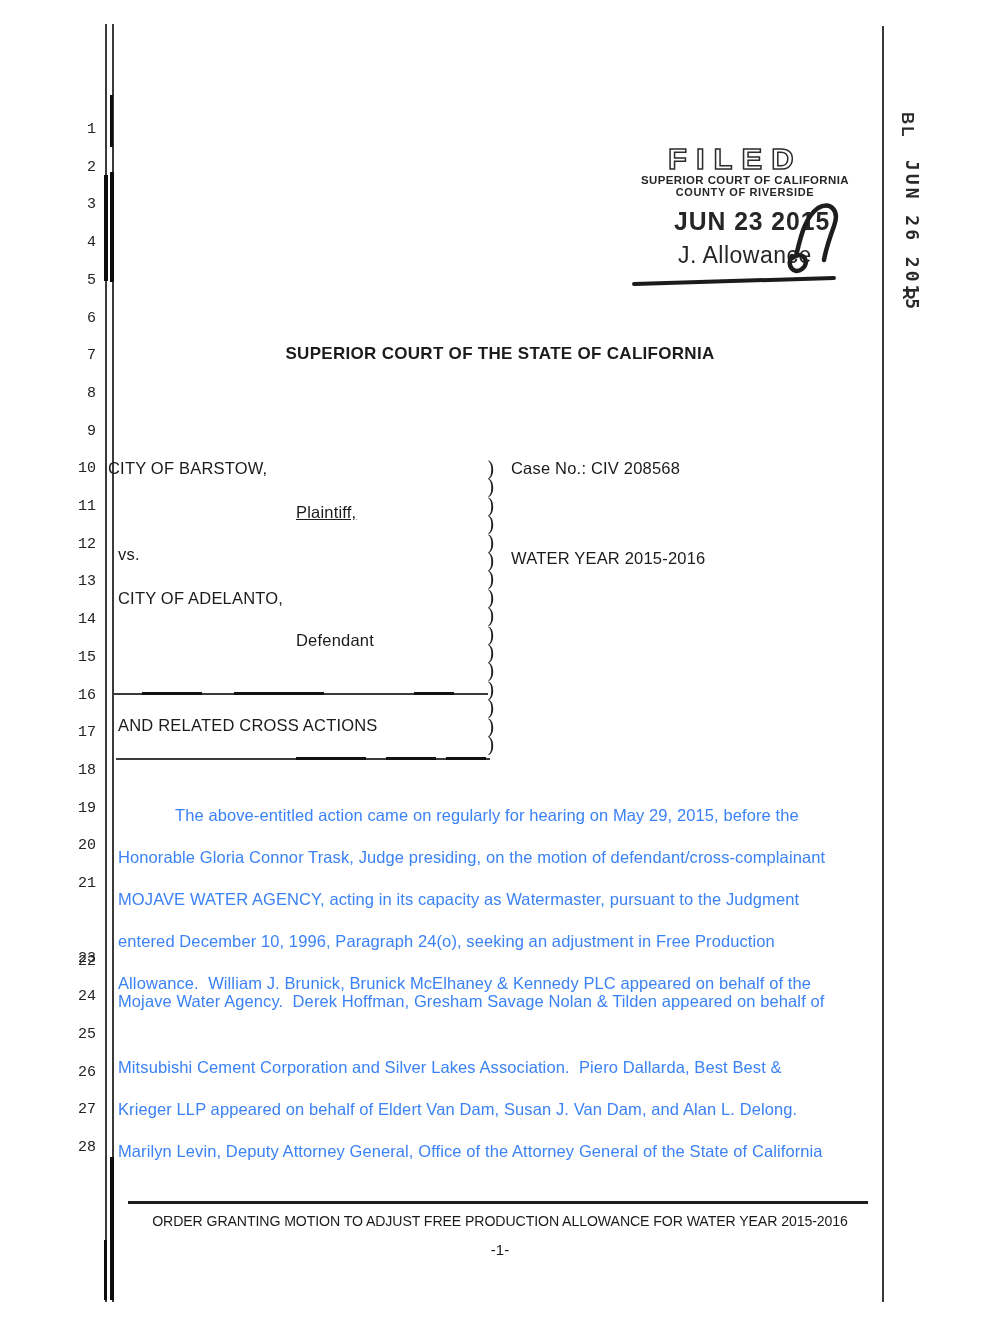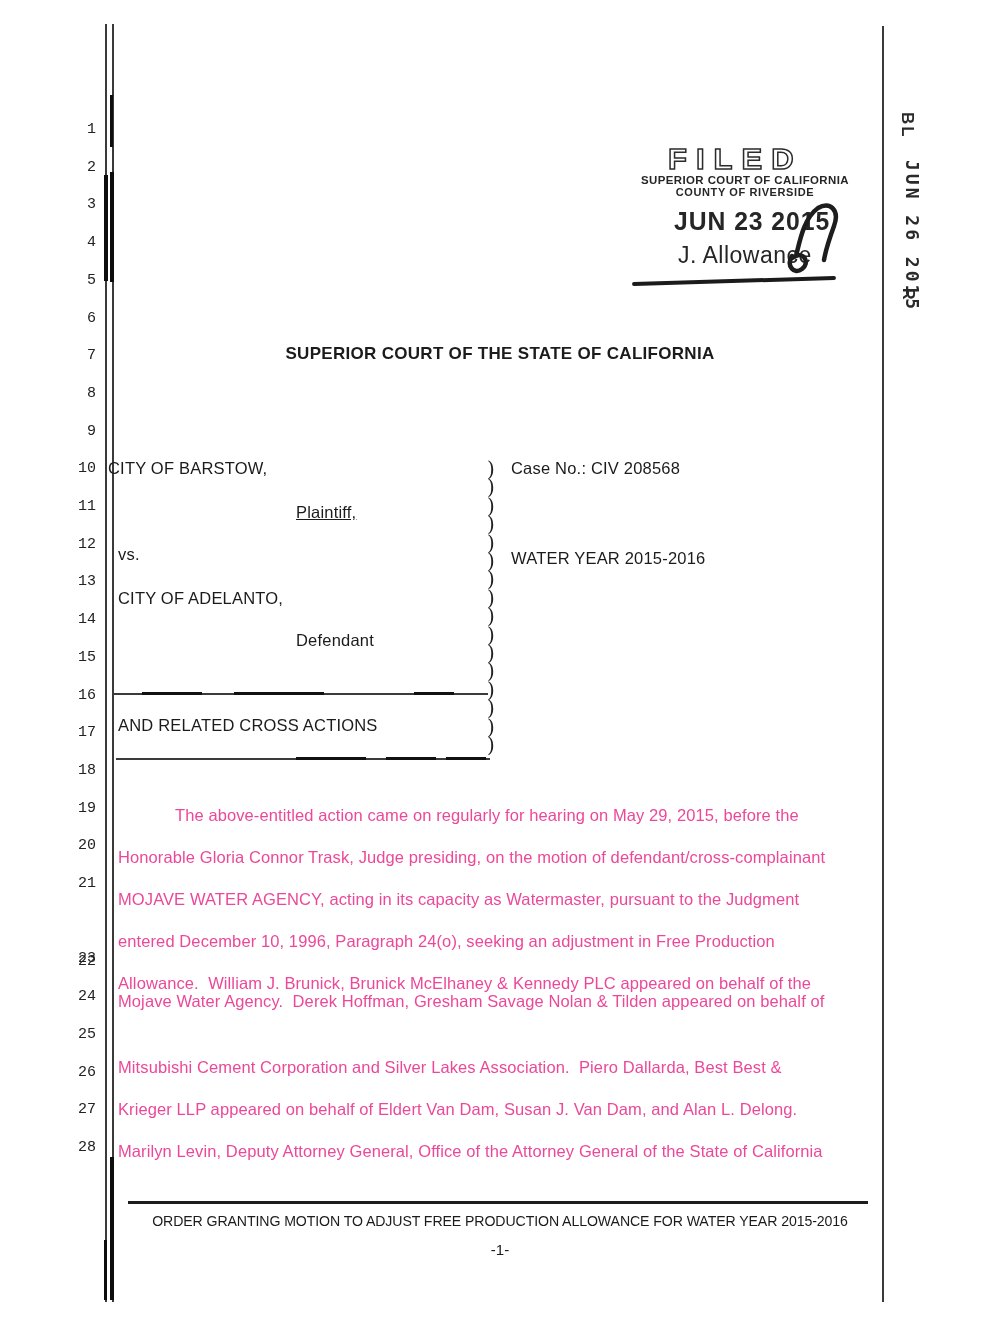--- a/index.html
+++ b/index.html
@@ -50,21 +50,21 @@
   .sepline{position:absolute;height:2px;background:#3b3b3b;}
   .sepline .dash{position:absolute;top:-1px;height:3px;background:#111;}
   .paren{
     position:absolute;left:487px;width:14px;
     font-size:20px;line-height:20px;color:#222;
     font-family:"DejaVu Serif", serif;
   }
   
   .bodyline{
     position:absolute;left:118px;width:770px;
-    font-size:16.5px;letter-spacing:.1px;white-space:pre;color:#ec4899;
+    font-size:16.5px;letter-spacing:.1px;white-space:pre;color:#3b82f6;
   }
   
   .footline{position:absolute;left:128px;top:1201px;width:740px;height:3px;background:#1d1d1d;}
   .foot-title{position:absolute;left:118px;top:1213px;width:764px;text-align:center;font-size:14px;letter-spacing:-0.1px;white-space:nowrap;transform:scaleX(1.01);}
   .foot-page{position:absolute;left:118px;top:1241px;width:764px;text-align:center;font-size:15px;}
 </style>
 </head>
 <body>
 
 <div class="page">

